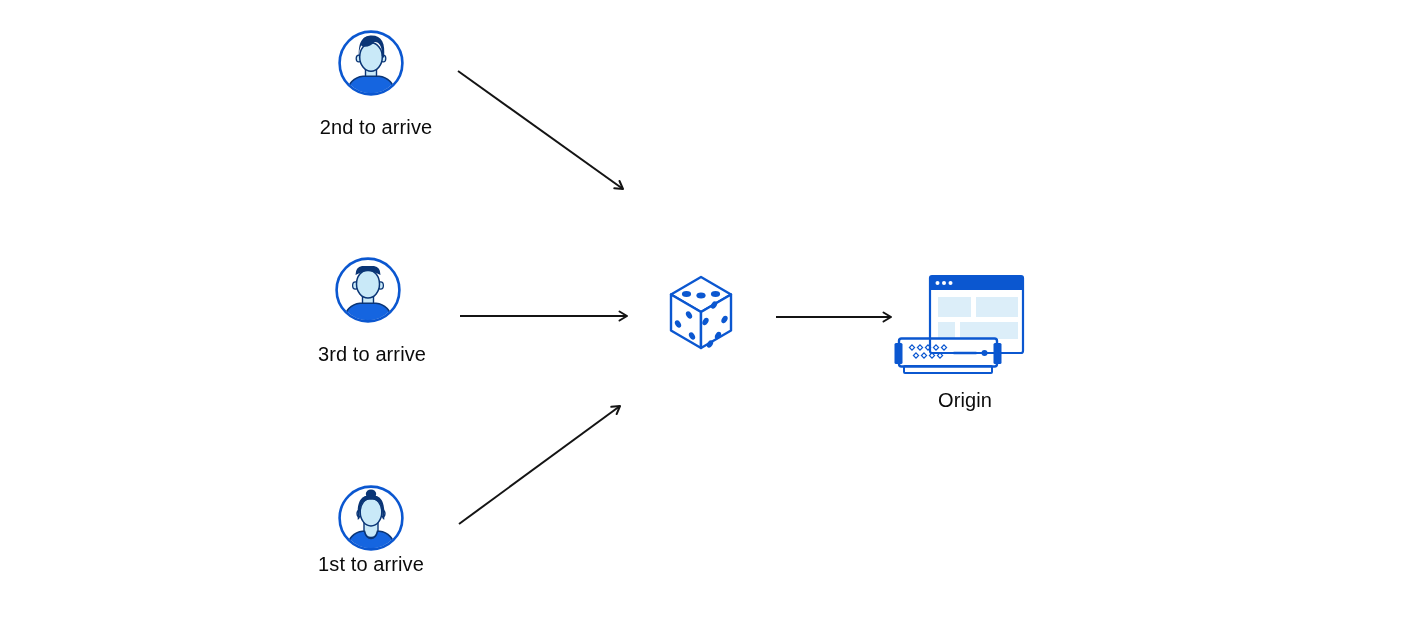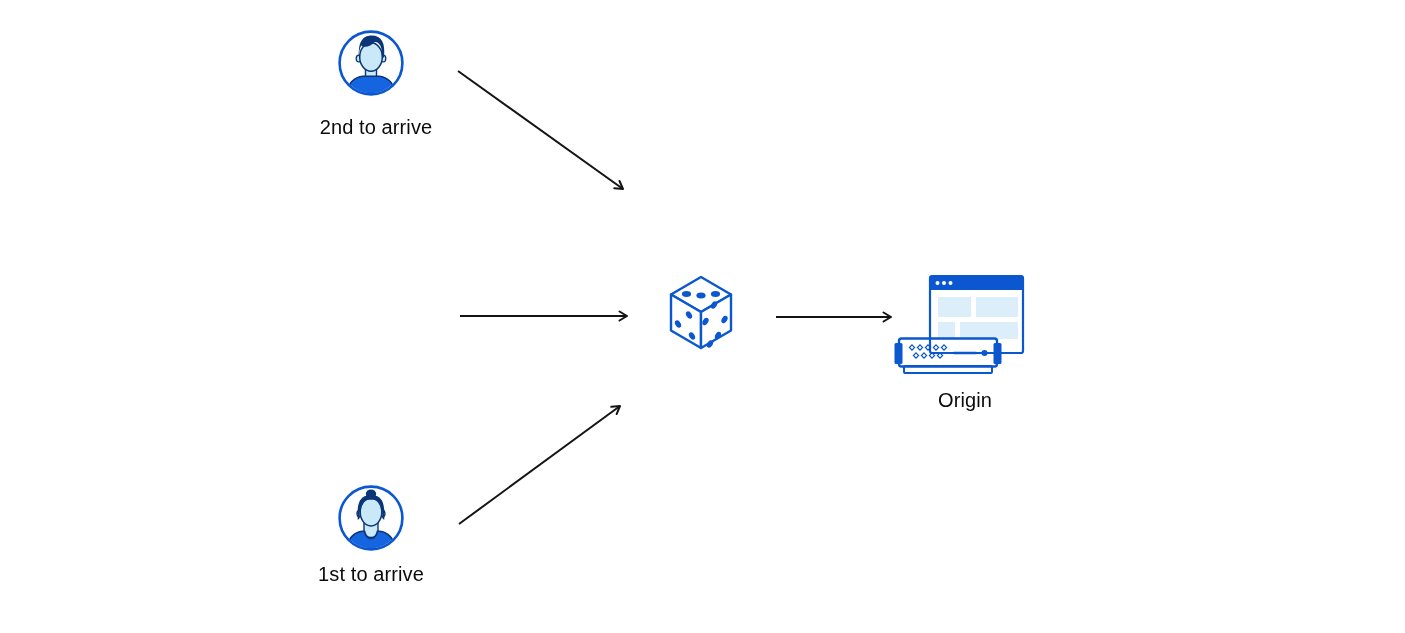--- a/index.html
+++ b/index.html
@@ -71,41 +71,61 @@
         <ellipse cx="20.8" cy="28.5" rx="2.6" ry="3.4" class="fill-skin stroke-navy" stroke-width="1.3"></ellipse>
         <ellipse cx="45.2" cy="28.5" rx="2.6" ry="3.4" class="fill-skin stroke-navy" stroke-width="1.3"></ellipse>
         <ellipse cx="33" cy="27" rx="11.3" ry="14.2" class="fill-skin stroke-navy" stroke-width="1.5"></ellipse>
         <path d="M21,28 C19.5,9 27,5.5 33.5,5.5 C44,5.5 47.5,13 46,28 L43.8,26 C44.8,16 40.5,11.5 36.5,12 C33,16.5 26.5,18 23.2,15.5 C21.5,18.5 20.8,23 21.2,28 Z" class="fill-navy"></path>
       </g>
       <circle cx="33" cy="33" r="31.4" class="stroke-blue" stroke-width="2.6"></circle>
     </svg>
     <div class="node-label" style="left:38px;top:86px">2nd to arrive</div>
   </div>
 
+  <div class="abs" style="left:335px;top:257px">
+    <svg width="66" height="66" viewBox="0 0 66 66">
+      <defs>
+          <clipPath id="clipB">
+            <circle cx="33" cy="33" r="30.2"></circle>
+          </clipPath>
+        </defs>
+      <circle cx="33" cy="33" r="30.2" class="fill-white"></circle>
+      <g clip-path="url(#clipB)">
+        <rect x="27.5" y="34" width="11" height="13" class="fill-skin stroke-navy" stroke-width="1.4"></rect>
+        <path d="M7,67 C10,51 18,47 25,46.3 L41,46.3 C48,47 56,51 59,67 Z" class="fill-shirt stroke-navy" stroke-width="1.6"></path>
+        <ellipse cx="20.4" cy="28.5" rx="2.8" ry="3.6" class="fill-skin stroke-navy" stroke-width="1.3"></ellipse>
+        <ellipse cx="45.6" cy="28.5" rx="2.8" ry="3.6" class="fill-skin stroke-navy" stroke-width="1.3"></ellipse>
+        <ellipse cx="33" cy="27" rx="11.5" ry="14" class="fill-skin stroke-navy" stroke-width="1.5"></ellipse>
+        <path d="M20.5,18 Q20.5,10 27,9 L39,9 Q45.5,10 45.5,18 Q39,14.2 33,14.2 Q27,14.2 20.5,18 Z" class="fill-navy"></path>
+      </g>
+      <circle cx="33" cy="33" r="31.4" class="stroke-blue" stroke-width="2.6"></circle>
+    </svg>
+    <div class="node-label" style="left:37px;top:86px">3rd to arrive</div>
+  </div>
 
   <div class="abs" style="left:338px;top:485px">
     <svg width="66" height="66" viewBox="0 0 66 66">
       <defs>
           <clipPath id="clipC">
             <circle cx="33" cy="33" r="30.2"></circle>
           </clipPath>
         </defs>
       <circle cx="33" cy="33" r="30.2" class="fill-white"></circle>
       <g clip-path="url(#clipC)">
         <path d="M26,36 L40,36 L40,46 C40,50 36.5,52.5 33,52.5 C29.5,52.5 26,50 26,46 Z" class="fill-skin stroke-navy" stroke-width="1.4"></path>
         <path d="M7,67 C10,51 18,47 24.5,46.3 L26.5,46.3 C27.5,50.5 30,53.5 33,53.5 C36,53.5 38.5,50.5 39.5,46.3 L41.5,46.3 C48,47 56,51 59,67 Z" class="fill-shirt stroke-navy" stroke-width="1.6"></path>
         <ellipse cx="21.4" cy="28.5" rx="2.4" ry="3.2" class="fill-skin stroke-navy" stroke-width="1.3"></ellipse>
         <ellipse cx="44.6" cy="28.5" rx="2.4" ry="3.2" class="fill-skin stroke-navy" stroke-width="1.3"></ellipse>
         <ellipse cx="33" cy="27" rx="10.8" ry="14" class="fill-skin stroke-navy" stroke-width="1.5"></ellipse>
         <ellipse cx="33" cy="9" rx="5.2" ry="4.6" class="fill-navy"></ellipse>
         <path d="M19.8,35 C18,12 26,10.2 33,10.2 C40,10.2 48,12 46.2,35 L44.2,33 C45,17 39.5,14.8 33,14.8 C26.5,14.8 21,17 21.8,33 Z" class="fill-navy"></path>
       </g>
       <circle cx="33" cy="33" r="31.4" class="stroke-blue" stroke-width="2.6"></circle>
     </svg>
-    <div class="node-label" style="left:33px;top:78px">1st to arrive</div>
+    <div class="node-label" style="left:33px;top:68px">1st to arrive</div>
   </div>
 
   <svg class="abs" style="left:668px;top:274px" width="66" height="78" viewBox="0 0 66 78">
     <path class="cube-face" d="M33,3 L63,20.5 L33,38 L3,20.5 Z"></path>
     <path class="cube-face" d="M3,20.5 L33,38 L33,74 L3,56.5 Z"></path>
     <path class="cube-face" d="M63,20.5 L33,38 L33,74 L63,56.5 Z"></path>
 
     <ellipse class="fill-blue" cx="18.5" cy="20" rx="4.6" ry="2.9"></ellipse>
     <ellipse class="fill-blue" cx="33" cy="21.5" rx="4.6" ry="2.9"></ellipse>
     <ellipse class="fill-blue" cx="47.5" cy="20" rx="4.6" ry="2.9"></ellipse>

